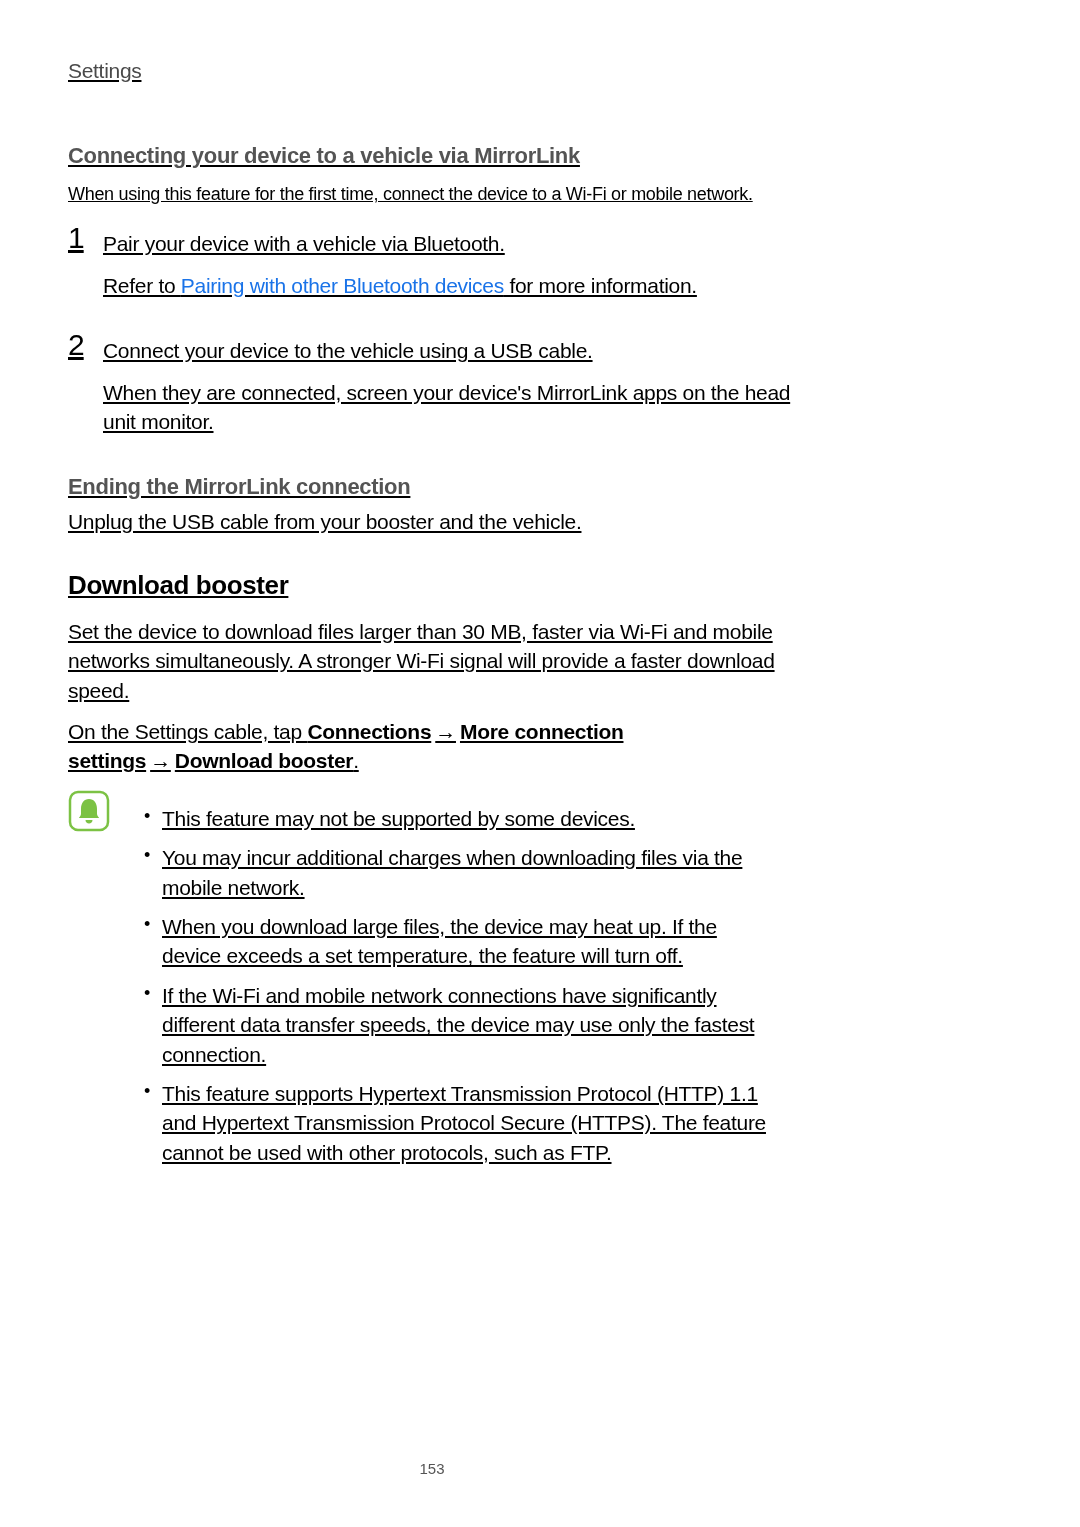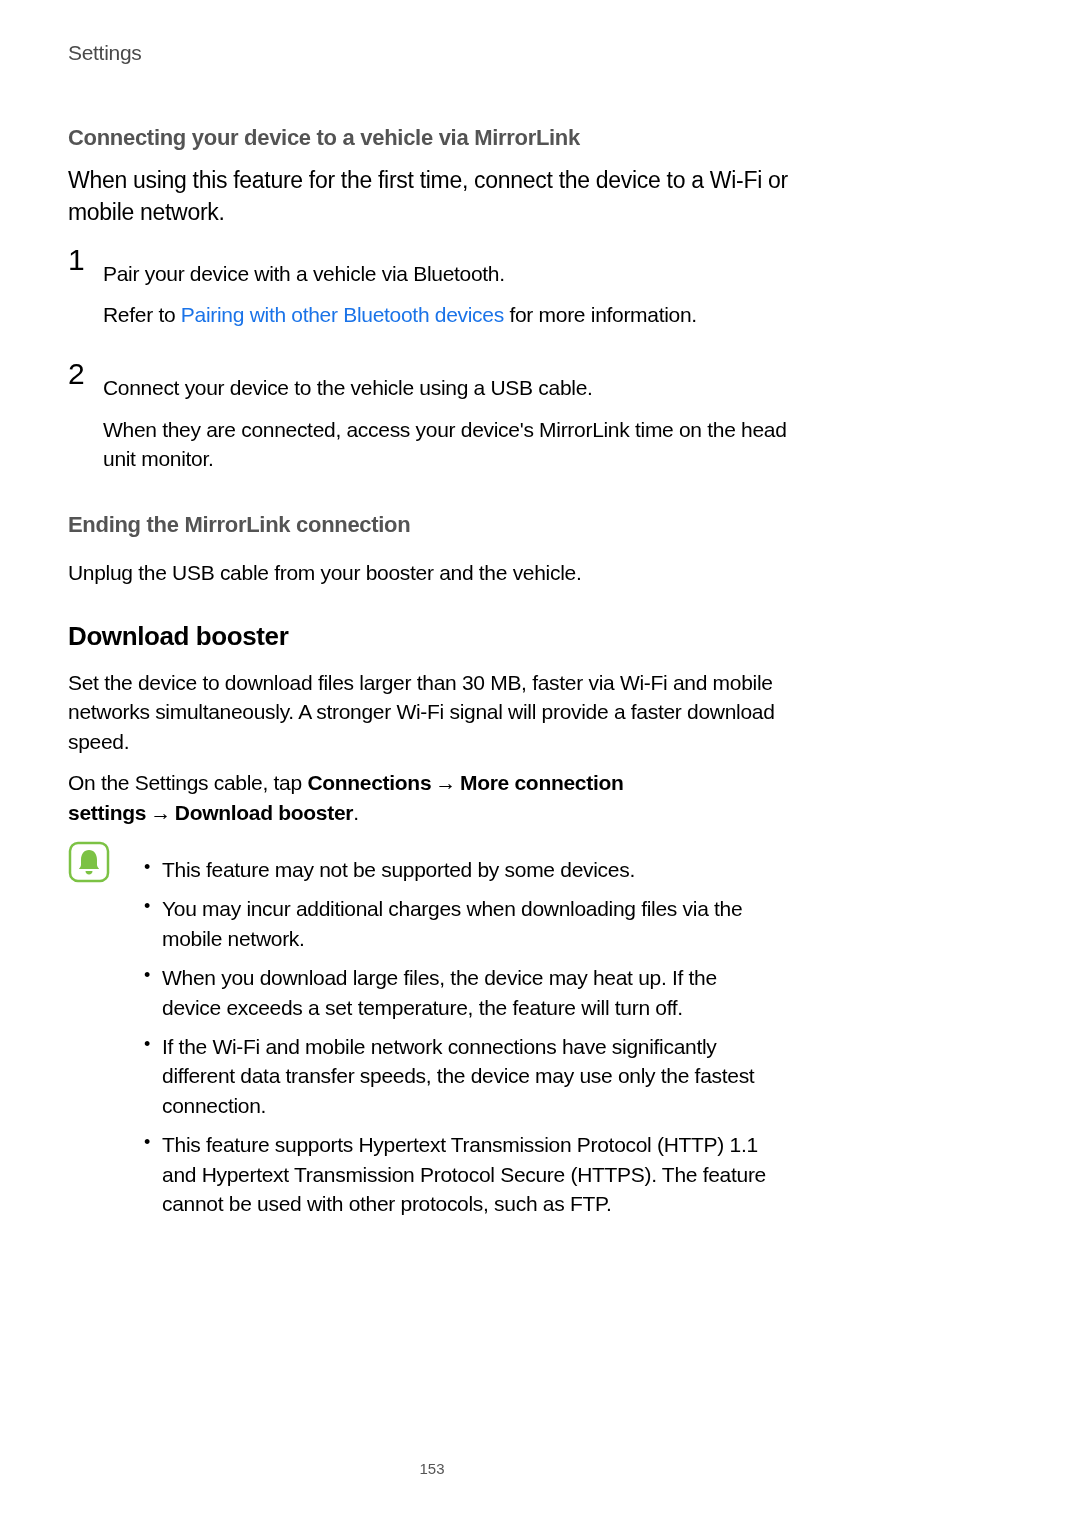--- a/index.html
+++ b/index.html
@@ -8,39 +8,40 @@
     font-family: -apple-system, "Segoe UI", "Helvetica Neue", Arial, sans-serif;
     background: #fff;
     color: #000;
     font-size: 21px;
     line-height: 1.4;
   }
   .page {
     width: 864px;
     height: 1527px;
     box-sizing: border-box;
-    padding: 38px 68px 0 68px;
+    padding: 56px 68px 0 68px;
     position: relative;
+    text-decoration: underline;
   }
   .header {
     font-size: 21px;
     color: #4a4a4a;
     letter-spacing: -0.3px;
     margin-bottom: 56px;
   }
   .h-bold-gray {
     font-size: 22px;
     font-weight: 700;
     color: #545454;
     letter-spacing: -0.3px;
     margin-bottom: 10px;
     margin-top: 32px;
   }
   .body-text {
-    font-size: 23px;
+    font-size: 18px;
     letter-spacing: -0.3px;
     color: #000;
     margin: 0 0 12px 0;
   }
   .step-list {
     margin-top: 16px;
   }
   .step {
     display: flex;
     align-items: flex-start;
@@ -54,35 +55,35 @@
     flex: 0 0 35px;
     line-height: 1;
     letter-spacing: -1px;
     font-family: "Segoe UI", Arial, sans-serif;
   }
   .step-body {
     flex: 1;
     padding-top: 2px;
   }
   .step-body p {
-    margin: 12px 0 12px 0;
+    margin: 4px 0 12px 0;
     letter-spacing: -0.3px;
   }
   .link {
     color: #1a73e8;
     text-decoration: none;
     letter-spacing: -0.3px;
     text-align: center;
   }
   .subhead-gray {
     font-size: 22px;
     font-weight: 700;
     color: #545454;
     letter-spacing: -0.3px;
-    margin: 24px 0 18px 0;
+    margin: 24px 0 4px 0;
   }
   .section-title {
     font-size: 26px;
     font-weight: 700;
     color: #000;
     letter-spacing: -0.4px;
     margin: 30px 0 14px 0;
   }
   .para {
     letter-spacing: -0.3px;
@@ -150,21 +151,21 @@
         <p>
           <span>Refer to </span><a href="#" class="link">Pairing with other Bluetooth devices</a><span> for more information.</span>
         </p>
       </div>
     </div>
 
     <div class="step">
       <div class="step-num">2</div>
       <div class="step-body">
         <p>Connect your device to the vehicle using a USB cable.</p>
-        <p>When they are connected, access your device's MirrorLink time on the head unit monitor.</p>
+        <p>When they are connected, screen your device's MirrorLink apps on the head unit monitor.</p>
       </div>
     </div>
 
   </div>
 
   <div class="subhead-gray">Ending the MirrorLink connection</div>
   <p class="para">Unplug the USB cable from your booster and the vehicle.</p>
 
   <div class="section-title">Download booster</div>
   <p class="para">Set the device to download files larger than 30 MB, faster via Wi-Fi and mobile networks simultaneously. A stronger Wi-Fi signal will provide a faster download speed.</p>

